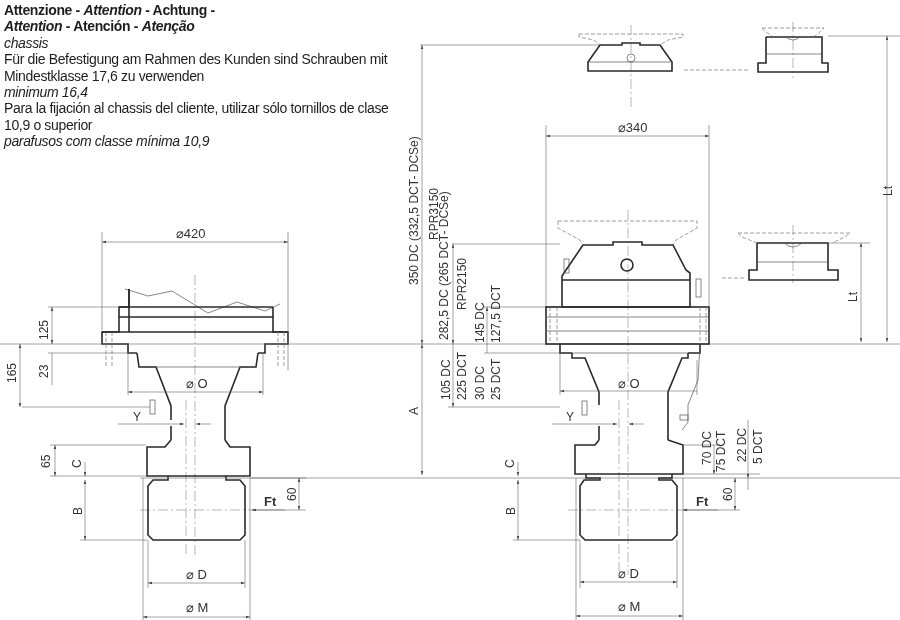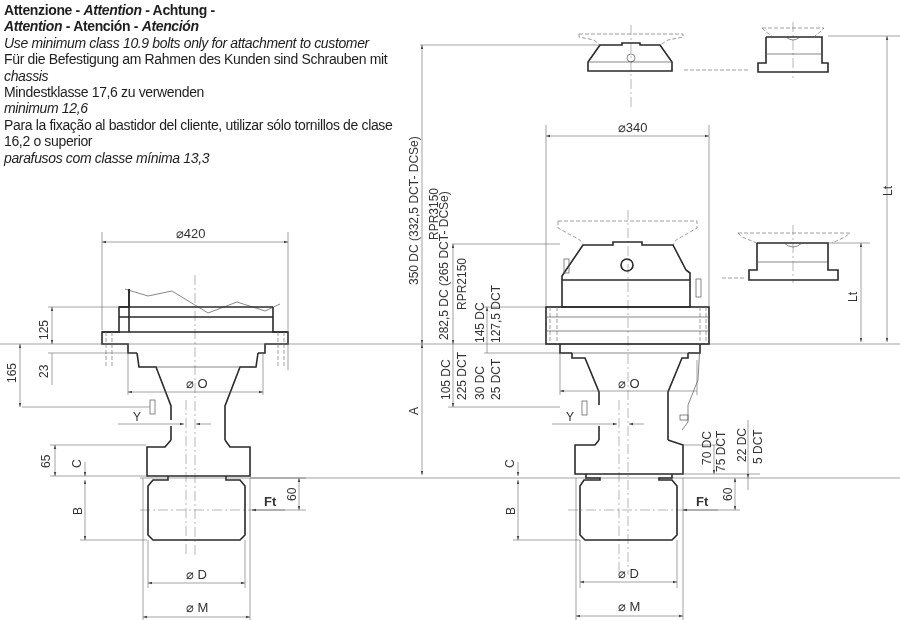--- a/index.html
+++ b/index.html
@@ -16,29 +16,28 @@
   .thin { stroke: #555; stroke-width: 0.7; fill: none; }
   .dim { stroke: #666; stroke-width: 0.6; fill: none; }
   .dash { stroke: #777; stroke-width: 0.7; fill: none; stroke-dasharray: 4 2; }
   .center { stroke: #888; stroke-width: 0.6; fill: none; stroke-dasharray: 10 3 2 3; }
 </style>
 </head>
 <body>
 
 <div class="notes">
   <div class="line b"><span>Attenzione</span><span> - </span><span class="i">Attention</span><span> - Achtung -</span></div>
-  <div class="line b"><span class="i">Attention</span><span> - Atención - </span><span class="i">Atención</span></div>
-  <div class="line i">Use minimum class 10.9 bolts only for attachment to customer</div>
+  <div class="line b"><span class="i">Attention</span><span> - Atención - </span><span class="i">Atenção</span></div>
+  <div class="line i">chassis</div>
   <div class="line">Für die Befestigung am Rahmen des Kunden sind Schrauben mit</div>
-  <div class="line i">chassis</div>
   <div class="line">Mindestklasse 17,6 zu verwenden</div>
-  <div class="line i">minimum 12,6</div>
-  <div class="line">Para la fixação al bastidor del cliente, utilizar sólo tornillos de clase</div>
-  <div class="line">16,2 o superior</div>
-  <div class="line i">parafusos com classe mínima 13,3</div>
+  <div class="line i">minimum 16,4</div>
+  <div class="line">Para la fijación al chassis del cliente, utilizar sólo tornillos de clase</div>
+  <div class="line">10,9 o superior</div>
+  <div class="line i">parafusos com classe mínima 10,9</div>
 </div>
 
 <svg width="900" height="620" viewBox="0 0 900 620">
   <defs>
     <marker id="arr" viewBox="0 0 10 10" refX="10" refY="5" markerWidth="7" markerHeight="7" orient="auto-start-reverse">
       <path d="M0,2 L10,5 L0,8 z" fill="#444"></path>
     </marker>
   </defs>
 
   <g>

